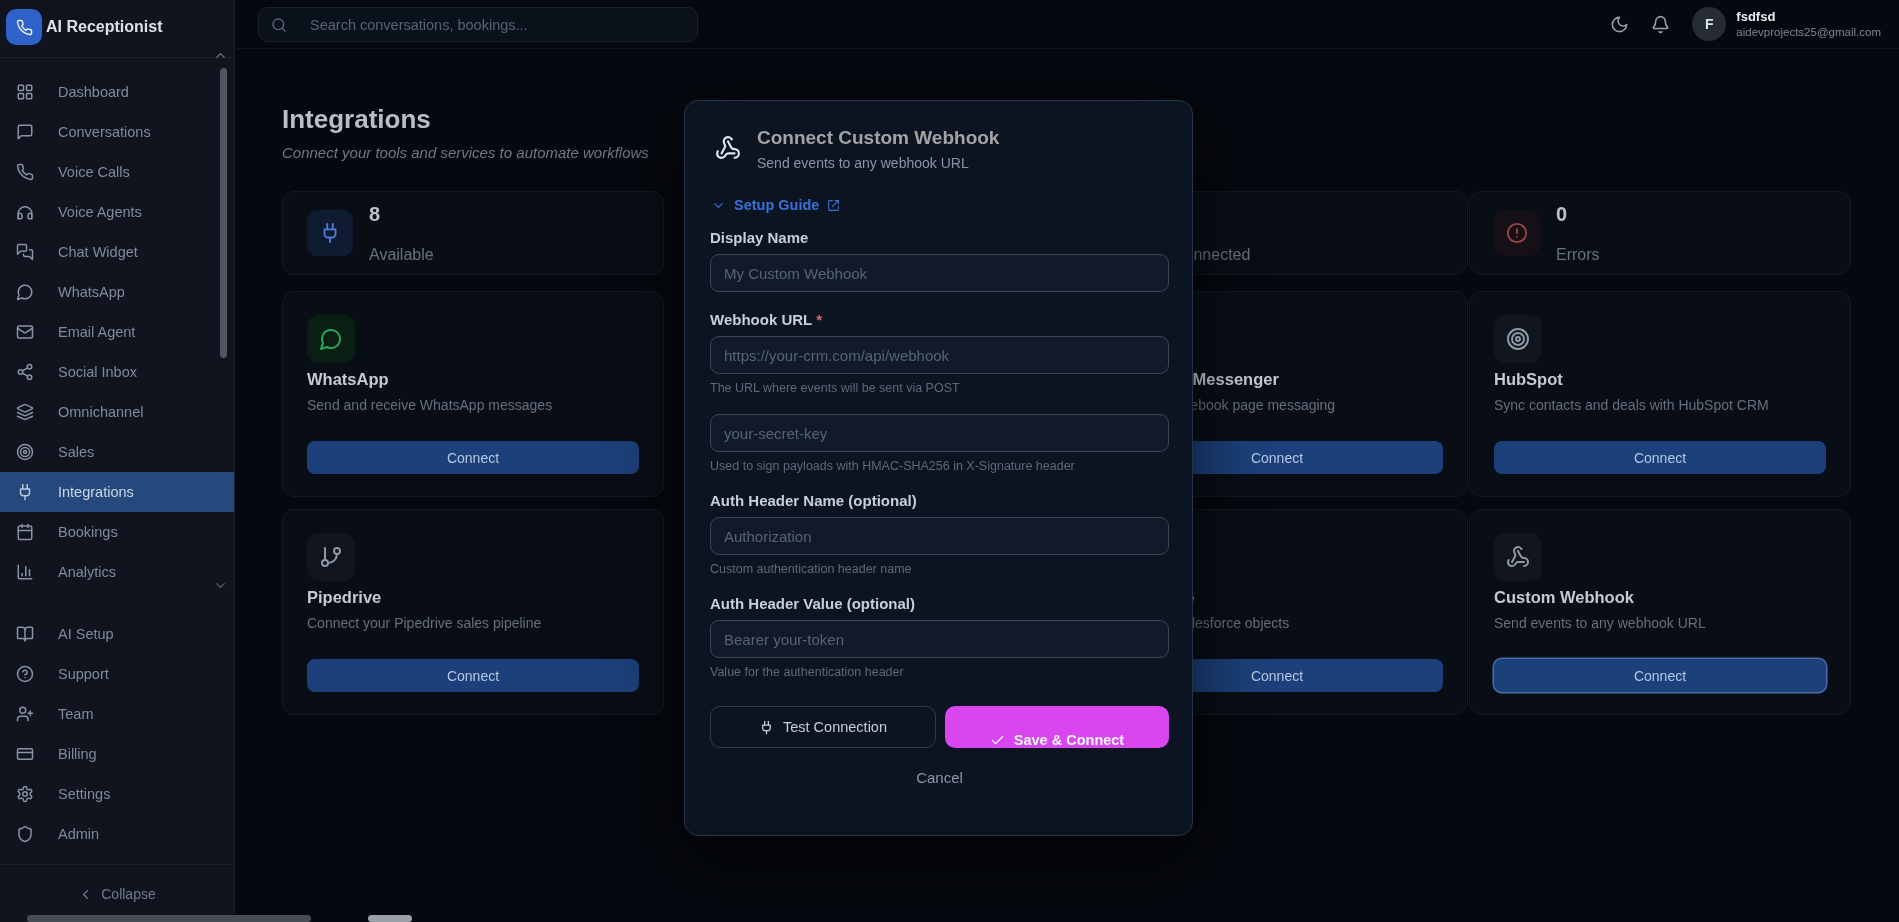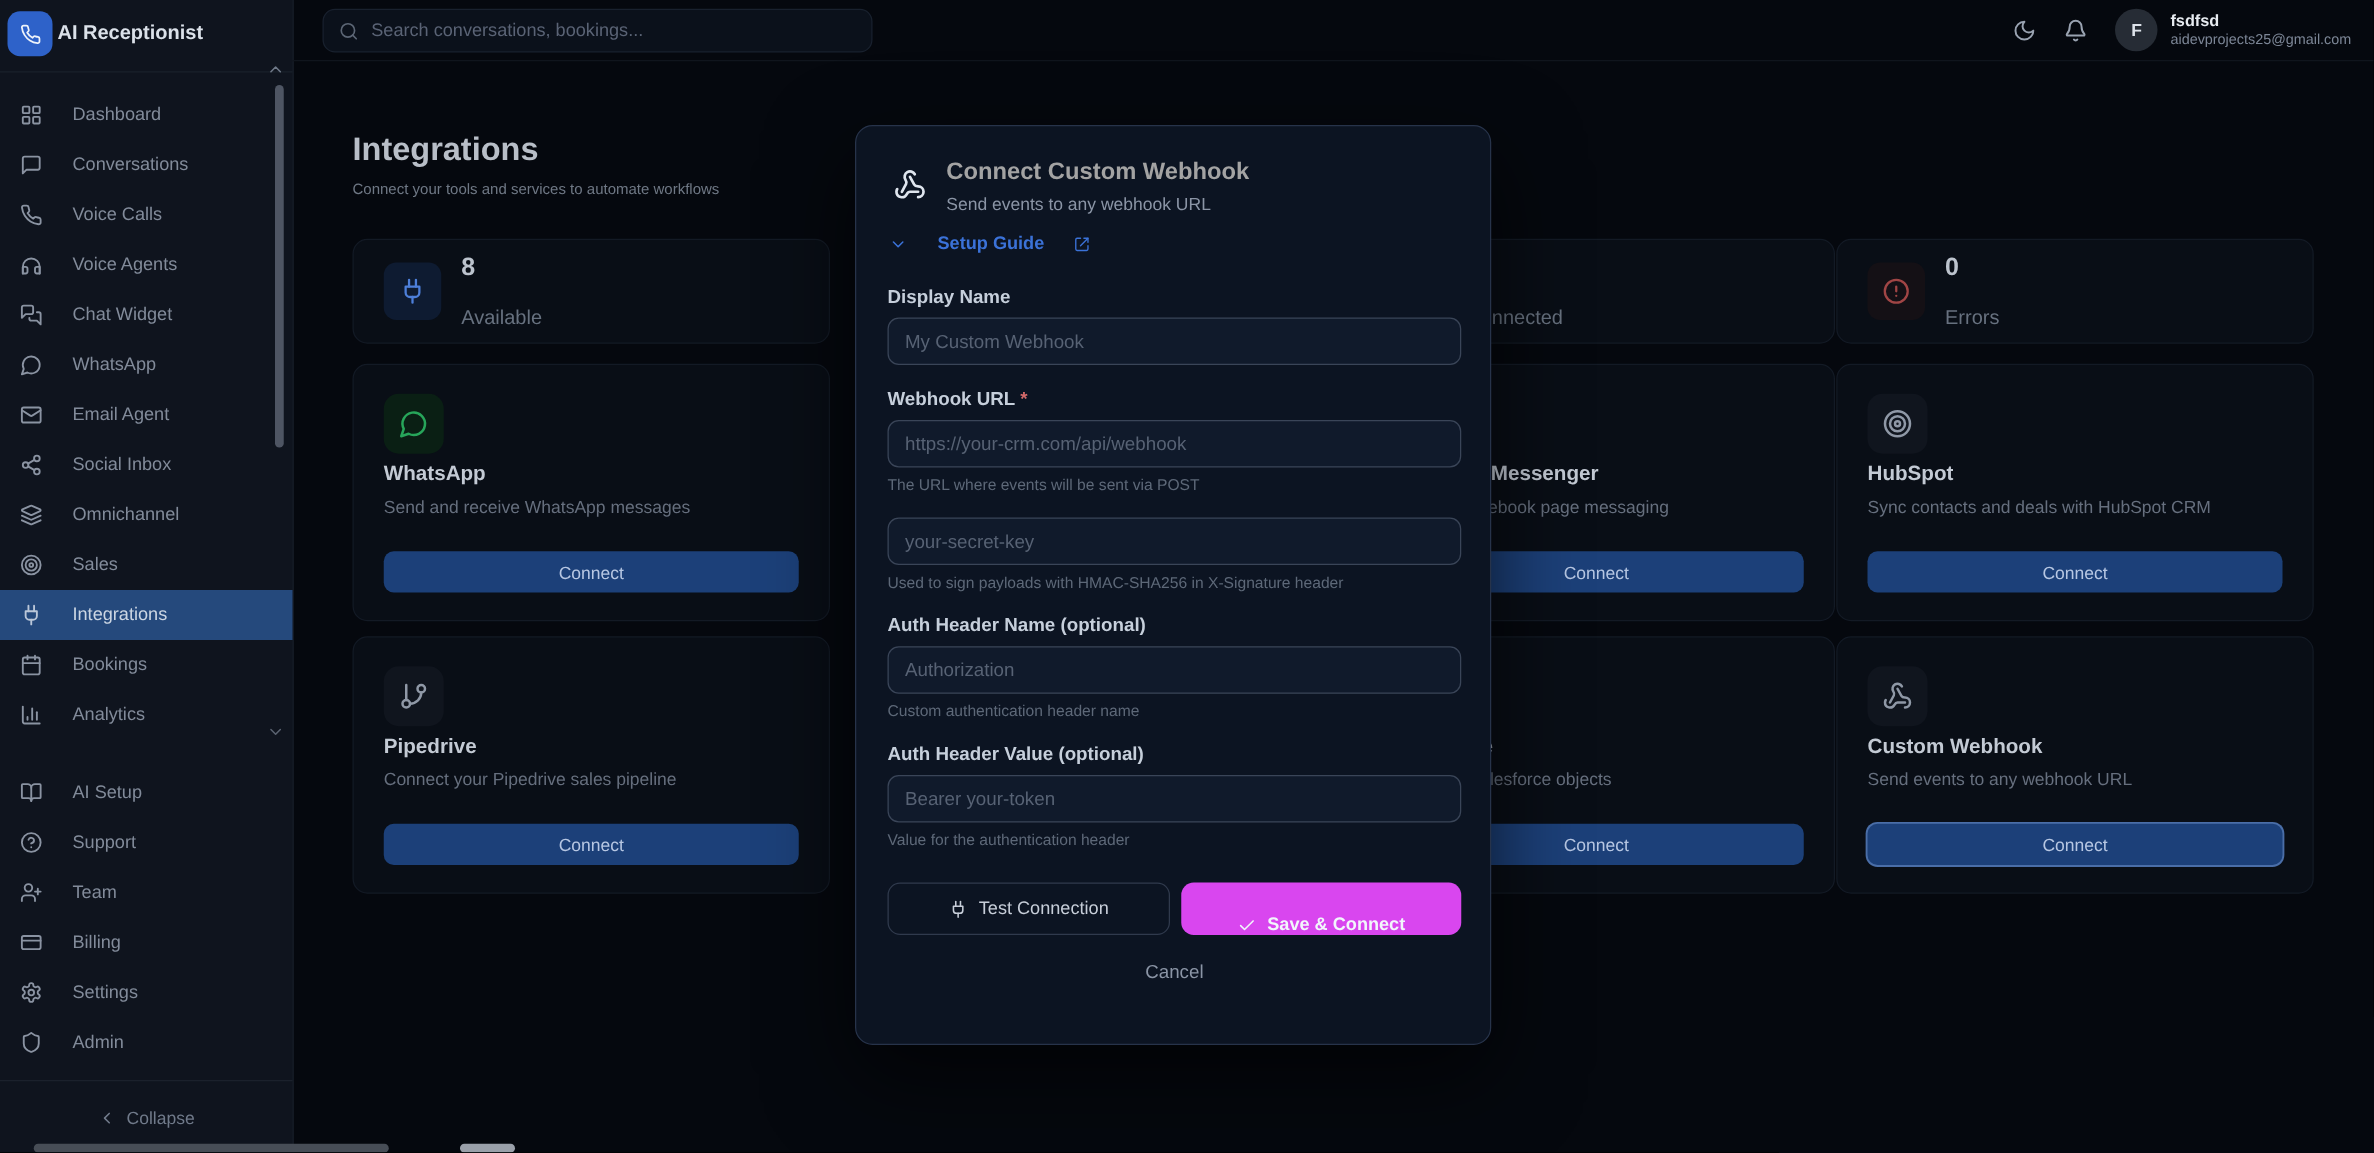--- a/index.html
+++ b/index.html
@@ -21,35 +21,35 @@
   .nav-item.active .ni-icon{color:#bac6d8;}
   #sb-scrollbar{position:absolute;left:220px;top:68px;width:7px;height:290px;border-radius:4px;background:#4e5563;}
   #sb-chevron-up{position:absolute;left:213px;top:48px;color:#6f7988;}
   #sb-chevron-down{position:absolute;left:213px;top:578px;color:#5a6270;}
   #sb-divider{position:absolute;left:0;top:864px;width:234px;border-top:1px solid #1b212c;}
   #collapse{position:absolute;left:0;top:876px;width:234px;height:36px;display:flex;align-items:center;
             justify-content:center;gap:8px;color:#707a8a;font-size:14px;cursor:pointer;}
   
   #topbar{position:absolute;left:234px;top:0;width:1665px;height:48px;border-bottom:1px solid #10151d;}
   #search{position:absolute;left:24px;top:7px;width:440px;height:35px;background:#0b111b;border:1px solid #19212e;
-          border-radius:10px;display:flex;align-items:center;padding:0 12px;gap:8px;box-sizing:border-box;}
+          border-radius:10px;display:flex;align-items:center;padding:0 12px;gap:21px;box-sizing:border-box;}
   #search svg{color:#5c6675;flex:0 0 auto;}
   #search input{background:transparent;border:none;outline:none;color:#aeb6c2;font-size:14.5px;width:100%;
                 font-family:inherit;}
   #search input::placeholder{color:#5a6375;}
   #tb-right{position:absolute;right:18px;top:0;height:48px;display:flex;align-items:center;gap:22px;}
   .tb-icon{color:#99a2b0;display:flex;cursor:pointer;}
   #avatar{width:34px;height:34px;border-radius:50%;background:#262c35;display:flex;align-items:center;
           justify-content:center;color:#dde3ea;font-weight:bold;font-size:14px;}
   #user-meta{line-height:1.25;}
   #user-name{font-size:13px;font-weight:bold;color:#e8ecf1;}
   #user-email{font-size:11.5px;color:#7c8696;}
   
   #page-title{position:absolute;left:282px;top:104px;font-size:26px;font-weight:bold;color:#b8bec7;}
-  #page-subtitle{position:absolute;left:282px;top:144px;font-size:12px;color:#6f7885;}
+  #page-subtitle{position:absolute;left:282px;top:144px;font-size:15px;color:#6f7885;font-style:italic;}
   .stat-card{position:absolute;top:191px;width:382px;height:84px;background:#090e16;border:1px solid #131a25;
              border-radius:12px;box-sizing:border-box;display:flex;align-items:center;padding:0 24px;gap:16px;}
   .stat-icon{width:46px;height:46px;border-radius:10px;display:flex;align-items:center;justify-content:center;flex:0 0 auto;}
   .stat-value{font-size:20px;font-weight:bold;color:#bcc3cd;min-height:24px;}
   .stat-label{font-size:16px;color:#67717f;margin-top:19px;text-align:center;}
   .int-card{position:absolute;width:382px;height:206px;background:#090e16;border:1px solid #131a25;
             border-radius:12px;box-sizing:border-box;}
   .int-icon{position:absolute;left:24px;top:23px;width:48px;height:48px;border-radius:12px;
             display:flex;align-items:center;justify-content:center;}
   .int-title{position:absolute;left:24px;top:78px;font-size:16.5px;font-weight:bold;color:#c3cad4;white-space:nowrap;}
@@ -61,21 +61,21 @@
   .hscroll{position:absolute;top:915px;height:7px;border-radius:4px;}
   #hscroll-a{left:27px;width:284px;background:#474d56;}
   #hscroll-b{left:368px;width:44px;background:#9aa0a9;}
   
   #modal{position:absolute;left:684px;top:100px;width:509px;height:736px;background:#0c1422;
          border:1px solid #27334a;border-radius:14px;box-sizing:border-box;
          box-shadow:0 25px 70px rgba(0,0,0,0.65);}
   #modal-icon{position:absolute;left:30px;top:34px;color:#dfe5ee;}
   #modal-title{position:absolute;left:72px;top:26px;font-size:19px;font-weight:bold;color:#a3a3a3;}
   #modal-subtitle{position:absolute;left:72px;top:54px;font-size:14px;color:#8b95a6;}
-  #setup-guide{position:absolute;left:26px;top:86px;display:flex;align-items:center;gap:24px;color:#3b72d8;
+  #setup-guide{position:absolute;left:26px;top:96px;display:flex;align-items:center;gap:8px;color:#3b72d8;
                font-size:14.5px;font-weight:bold;cursor:pointer;}
   #modal-form{position:absolute;left:25px;top:128px;width:459px;}
   .field{margin-bottom:19px;}
   .field-label{font-size:15px;font-weight:bold;color:#c6cfdb;margin-bottom:8px;}
   .req{color:#d46a6a;}
   .field-input{width:100%;height:38px;box-sizing:border-box;background:#101a2b;border:1.5px solid #3a4558;
                border-radius:9px;padding:0 13px;color:#c6cfdb;font-size:15px;font-family:inherit;outline:none;}
   .field-input::placeholder{color:#576274;}
   .field-helper{font-size:12.5px;color:#5d6878;margin-top:7px;min-height:13px;}
   #modal-buttons{display:flex;gap:9px;margin-top:27px;}

